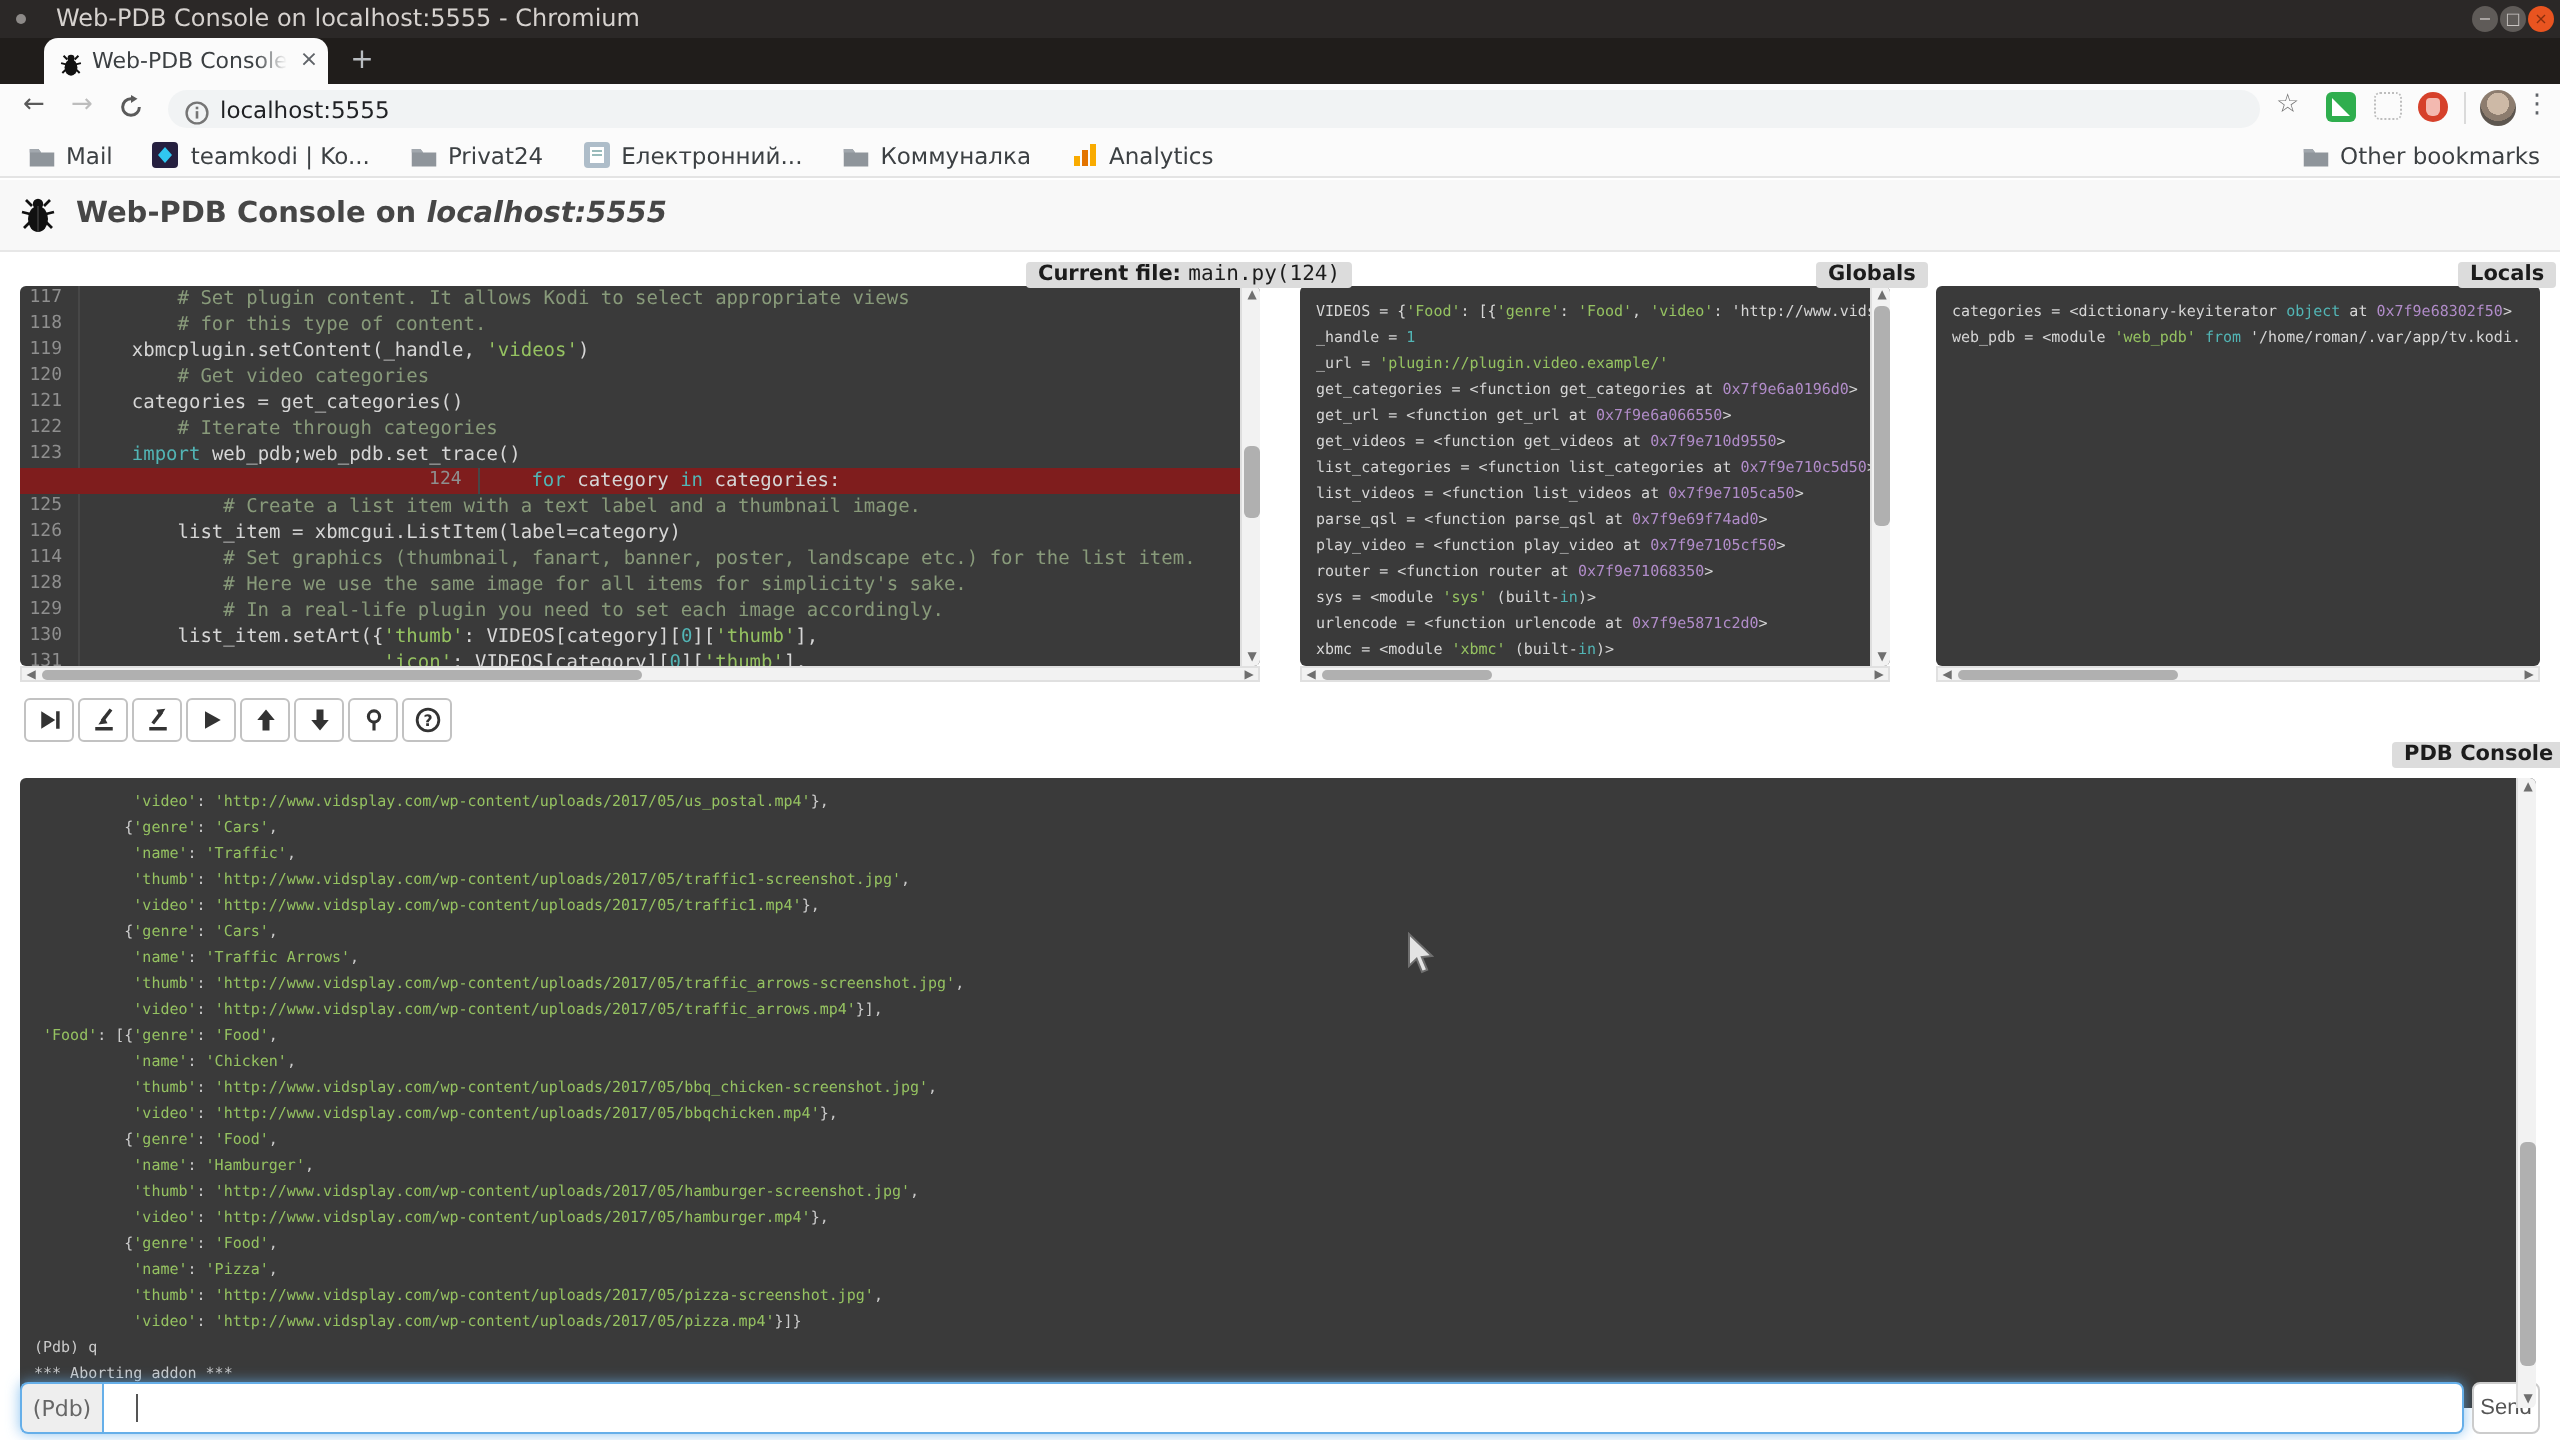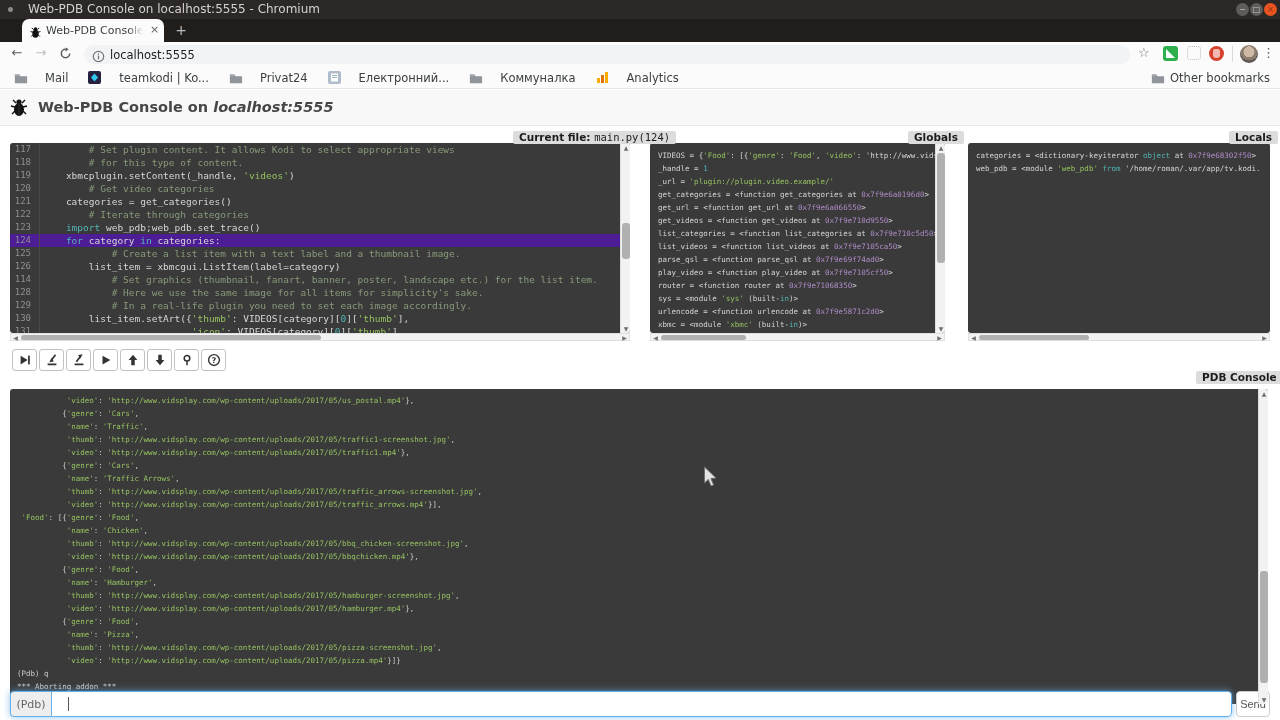--- a/index.html
+++ b/index.html
@@ -39,41 +39,41 @@
   #ext-gray { left:1187px; width:14px; height:14px; border:1.5px dotted #bdbdbd; border-radius:3px; }
   #ext-red { left:1209px; width:15px; height:15px; background:#d6412b; border-radius:50%; }
   #ext-red:after{ content:""; position:absolute; left:4px; top:3px; width:7px; height:9px; background:#f3b9b0; border-radius:2px 2px 3px 3px; }
   #toolbar-sep { position:absolute; left:1232px; top:4px; width:1px; height:16px; background:#dadada; }
   #avatar { position:absolute; left:1240px; top:3px; width:18px; height:18px; border-radius:50%; background:radial-gradient(circle at 50% 38%, #cdb9a6 0 38%, #8c7c6e 39% 60%, #5d564f 61%); }
   #menu-kebab { position:absolute; left:1262px; top:3px; font-size:13px; color:#5f6368; }
 
   
   #bookmarksbar { position:absolute; left:0; top:67px; width:1280px; height:22px; background:#fbfbfb; border-bottom:1px solid #e4e4e4; }
   #bookmarks-items { position:absolute; left:14px; top:0; height:22px; display:flex; align-items:center; gap:20px; }
-  .bm-item { display:flex; align-items:center; gap:17px; }
+  .bm-item { display:flex; align-items:center; gap:5px; }
   .bm-item .bm-label { font-size:11.5px; color:#3c4043; white-space:nowrap; }
   .bm-icon { width:14px; height:14px; display:inline-flex; }
   #other-bookmarks { position:absolute; right:10px; top:0; height:22px; display:flex; align-items:center; gap:5px; }
   #other-bookmarks span.lbl { font-size:11.5px; color:#3c4043; }
 
   
   #siteheader { position:absolute; left:0; top:90px; width:1280px; height:36px; background:#f8f8f8; border-bottom:1px solid #e7e7e7; }
   #brand { position:absolute; left:38px; top:9px; font-size:14.5px; font-weight:bold; color:#464646; }
   #brand .host { font-style:italic; }
   #site-logo { position:absolute; left:9px; top:7px; }
 
   
   .dark-panel { position:absolute; background:#3a3a3a; border-radius:3px; overflow:hidden; }
   .panel-badge { position:absolute; background:#dcdcdc; color:#1c1c1c; font-size:10.5px; font-weight:bold; line-height:13px; padding:0 6px; border-radius:2px; white-space:nowrap; z-index:5; }
 
   
   #code-panel { left:10px; top:143px; width:620px; height:190px;padding-left:48px; }
   #code-inner { position:absolute; left:0; top:0; width:610px; height:190px; overflow:hidden; }
   .code-line { display:flex; height:13px; line-height:13px; white-space:pre; }
-  .code-line.current { background:#4c1d95; }
+  .code-line.current { background:#7f1d1d;justify-content:center; }
   .code-line .ln { width:30px; flex:0 0 30px; text-align:right; padding-right:8px; color:#8f8f8f; font-size:9px; font-family:"DejaVu Sans Mono",monospace; border-right:1px solid #474747; }
   .code-line .lc { padding-left:3px; font-size:9.5px; font-family:"DejaVu Sans Mono",monospace; color:#d6d6d6; white-space:pre; }
 
   
   .vscroll { position:absolute; top:0; right:0; width:10px; height:100%; background:#f2f2f2; border-left:1px solid #dedede; z-index:4; }
   .vscroll .sb-arrow { position:absolute; left:0; width:10px; height:9px; color:#6f6f6f; font-size:6px; line-height:9px; text-align:center; }
   .vscroll .thumb { position:absolute; left:1px; width:8px; background:#b0b0b0; border-radius:3px; }
   .hscroll { position:absolute; height:8px; background:#f2f2f2; border:1px solid #e0e0e0; }
   .hscroll .thumb { position:absolute; top:1px; height:5px; background:#b0b0b0; border-radius:3px; }
   .hscroll .sb-arrow { position:absolute; top:0; width:9px; height:8px; color:#6f6f6f; font-size:6px; line-height:8px; text-align:center; }

